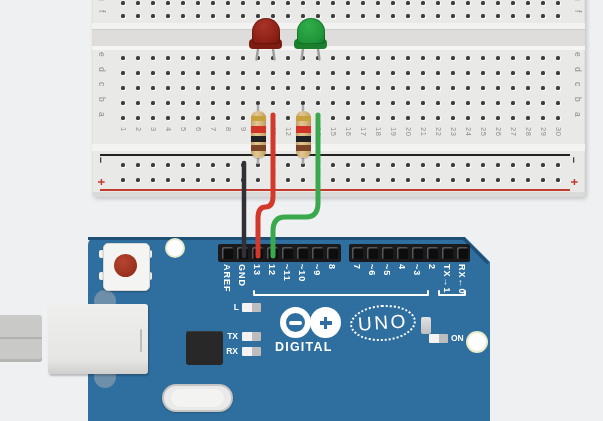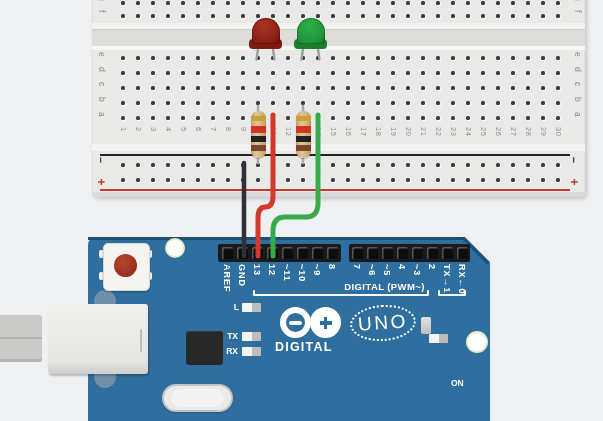--- a/index.html
+++ b/index.html
@@ -464,35 +464,34 @@
       <div class="vpin" style="left: 397px;">4</div>
       <div class="socket" style="left: 411.5px;"></div>
       <div class="vpin" style="left: 412px;">~3</div>
       <div class="socket" style="left: 426.5px;"></div>
       <div class="vpin" style="left: 427px;">2</div>
       <div class="socket" style="left: 441.5px;"></div>
       <div class="vpin" style="left: 442px;">TX→1</div>
       <div class="socket" style="left: 456.5px;"></div>
       <div class="vpin" style="left: 457px;">RX←0</div>
     </div>
-  <div class="abs digital">DIGITAL (PWM~)</div>
   <div class="abs wline" style="left:253px;top:294px;width:176px;height:2px;"></div>
   <div class="abs wline" style="left:438px;top:294px;width:28px;height:2px;"></div>
   <div class="abs wline" style="left:252.5px;top:290px;width:2px;height:5px;"></div>
   <div class="abs wline" style="left:427px;top:290px;width:2px;height:5px;"></div>
   <div class="abs wline" style="left:437.5px;top:290px;width:2px;height:5px;"></div>
   <div class="abs wline" style="left:463.5px;top:290px;width:2px;height:5px;"></div>
   <div class="abs smd" style="left:242px;top:303px;"></div>
   <div class="abs smd" style="left:242px;top:332px;"></div>
   <div class="abs smd" style="left:242px;top:347px;"></div>
   <div class="abs smd" style="left:429px;top:334px;"></div>
   <div class="abs smd-lab" style="left:226px;top:302px;width:13px;text-align:right;">L</div>
   <div class="abs smd-lab" style="left:220px;top:331px;width:18px;text-align:right;">TX</div>
   <div class="abs smd-lab" style="left:220px;top:346px;width:18px;text-align:right;">RX</div>
-  <div class="abs smd-lab" style="left:451px;top:333px;width:18px;margin-top:45px;">ON</div>
+  <div class="abs smd-lab" style="left:451px;top:333px;width:18px;">ON</div>
   <div class="abs ring-l"></div>
   <div class="abs logo-bar" style="left:289px;top:320.5px;width:13px;height:4.5px;"></div>
   <div class="abs ring-r"></div>
   <div class="abs plus-bar" style="left:319.5px;top:321px;width:12px;height:3.5px;"></div>
   <div class="abs plus-bar" style="left:323.8px;top:316.8px;width:3.5px;height:12px;"></div>
   <div class="abs brand">DIGITAL</div>
   <div class="abs uno-oval">
     <span class="uno-txt">UNO</span>
   </div>
   <div class="abs capcmp"></div>

